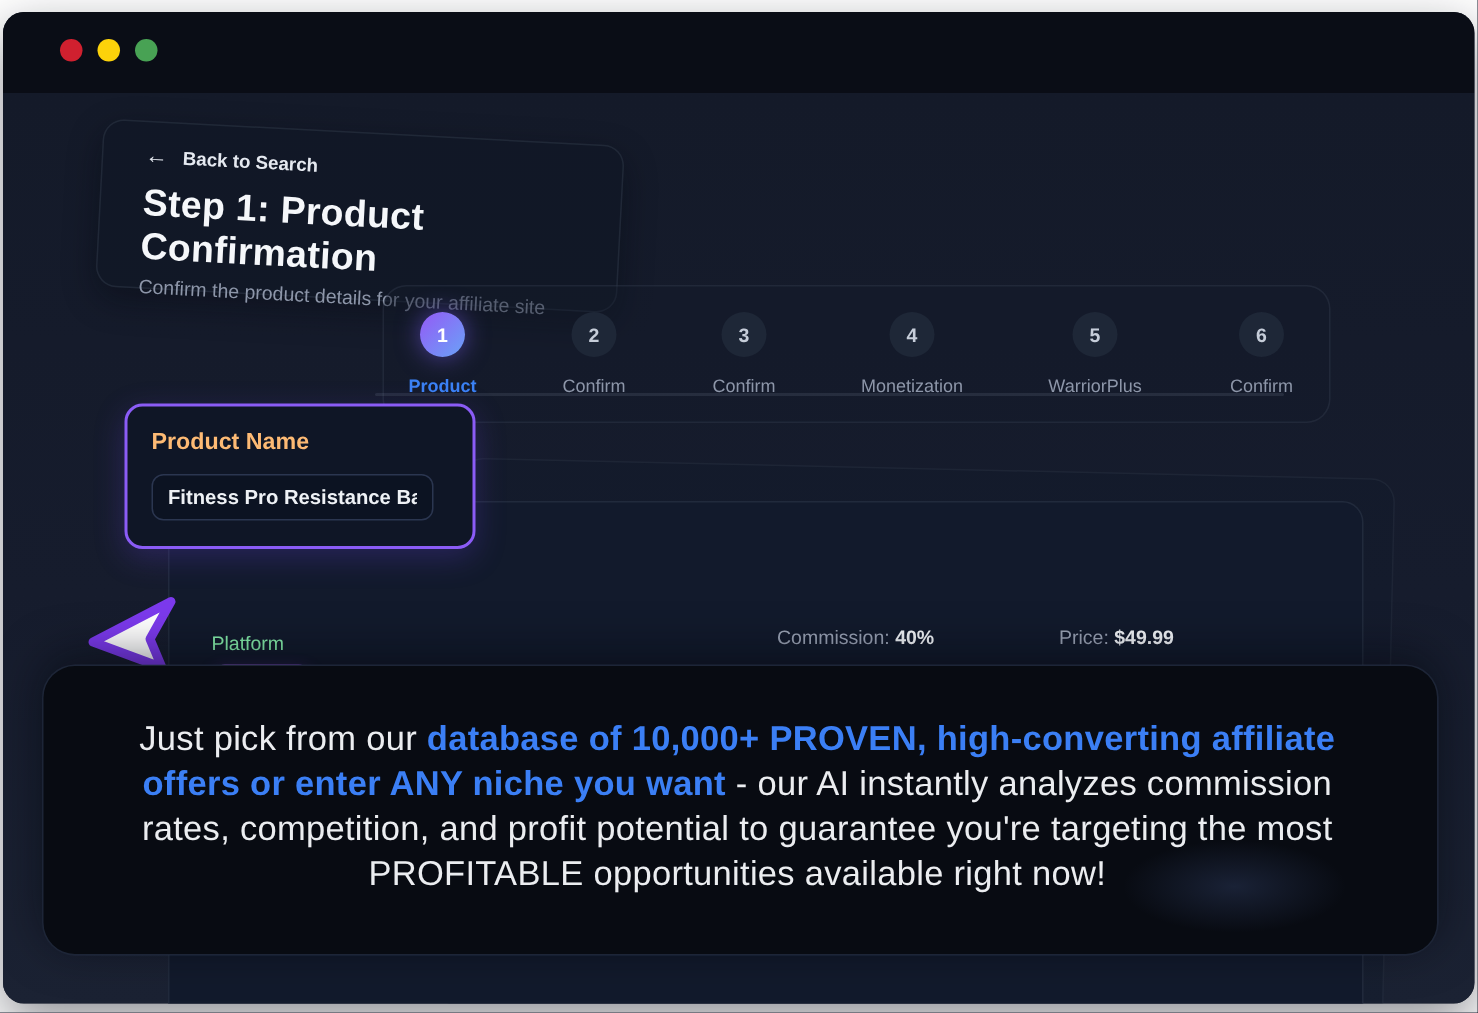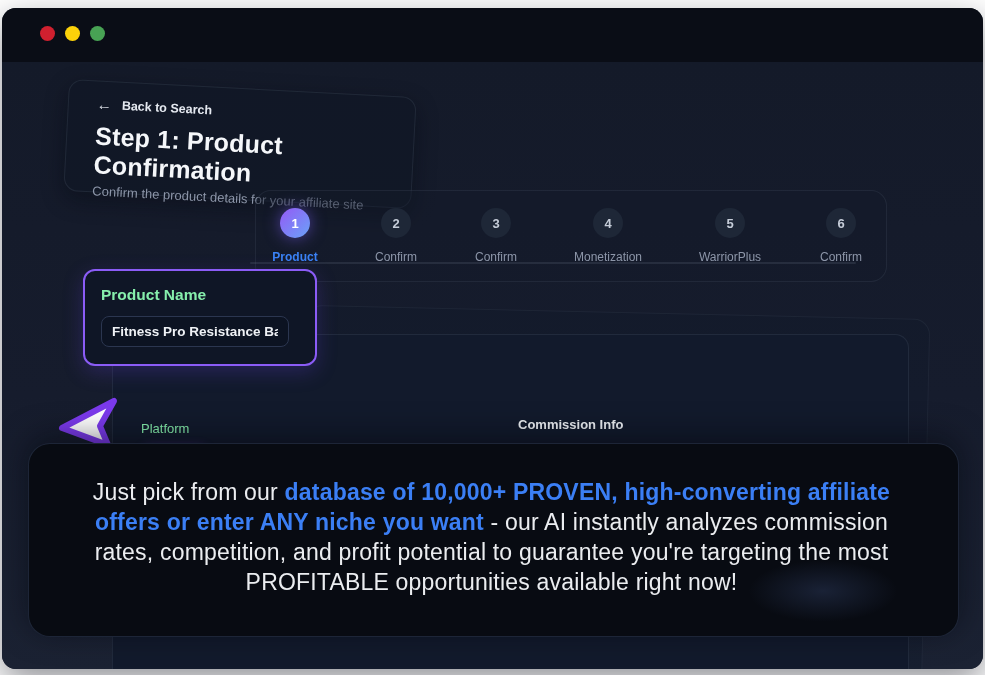--- a/index.html
+++ b/index.html
@@ -89,21 +89,21 @@
   .ci-grid{display:grid;grid-template-columns:188px auto;grid-row-gap:9px;}
   .ci-row{font-size:13px;color:#9aa3b5;}
   .ci-row b{color:#f2f5f9;font-weight:bold;}
   
   .product-card{
     position:absolute;left:81px;top:207px;width:234px;height:97px;
     background:#0f1626;border:2px solid #8b5cf6;border-radius:12px;
     box-shadow:0 6px 20px rgba(98,61,210,.28);z-index:6;
     padding:15px 16px;box-sizing:border-box;
   }
-  .product-card h3{margin:0 0 12px 0;color:#86efac;font-size:15.5px;font-weight:bold;}
+  .product-card h3{margin:0 0 12px 0;color:#fdba74;font-size:15.5px;font-weight:bold;}
   .product-input{
     width:188px;height:31px;box-sizing:border-box;
     background:#0c1322;border:1px solid #2b3650;border-radius:8px;
     color:#eef1f5;font-size:13.5px;font-weight:bold;padding:0 10px;
     font-family:"Liberation Sans",sans-serif;white-space:nowrap;overflow:hidden;
   }
   .cursor-wrap{position:absolute;left:53px;top:332px;z-index:7;}
   
   .overlay{
     position:absolute;left:26px;top:381px;width:929px;height:192px;
@@ -179,21 +179,20 @@
       <div class="field-label">Platform</div>
       <div class="platform-row">
         <button class="platform-btn active">JVZoo</button>
         <button class="platform-btn">ClickBank</button>
         <button class="platform-btn">WarriorPlus</button>
         <button class="platform-btn">Amazon</button>
         <button class="platform-btn">DigitStore24</button>
       </div>
 
       <div class="commission">
-        <div class="ci-title">Commission Info</div>
         <div class="ci-grid">
           <div class="ci-row"><span>Commission: </span><b>40%</b></div>
           <div class="ci-row"><span>Price: </span><b>$49.99</b></div>
           <div class="ci-row"><span>Refund Rate: </span><b>3%</b></div>
           <div class="ci-row"><span>EPC: </span><b>$1.25</b></div>
         </div>
       </div>
     </div>
 
     <div class="product-card">

